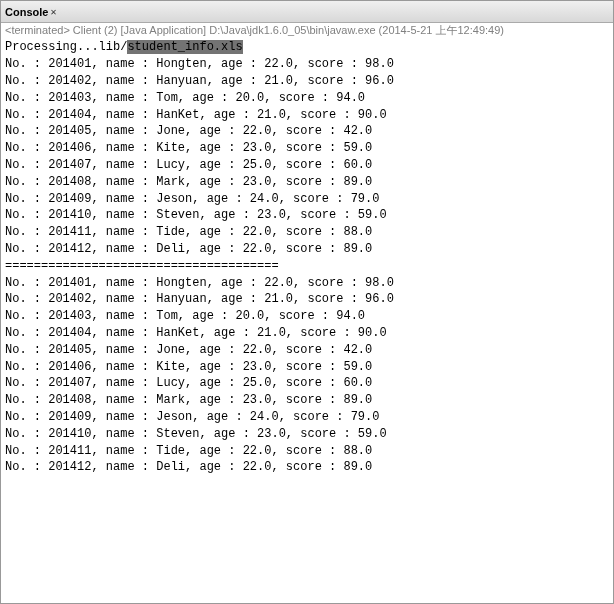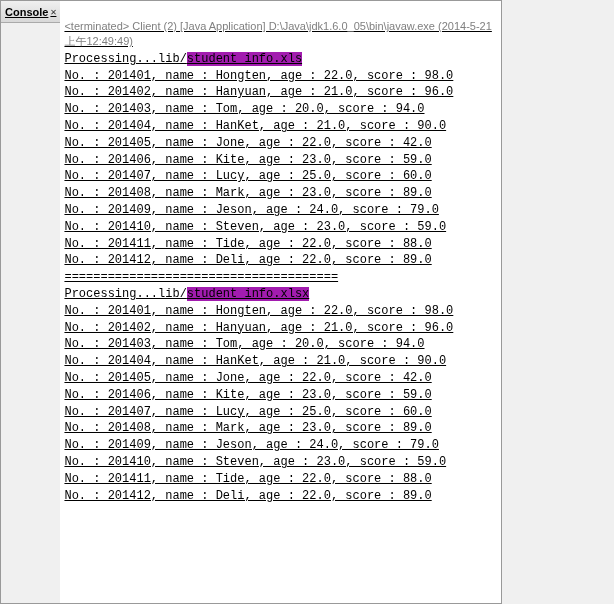--- a/index.html
+++ b/index.html
@@ -11,26 +11,25 @@
     body {
       font-family: 'Courier New', Courier, monospace;
       font-size: 12px;
       background: #f0f0f0;
       width: 614px;
       height: 604px;
       overflow: hidden;
     }
 
     .window {
-      width: 502px;
+      width: 614px;
       height: 604px;
       display: flex;
-      flex-direction: row;
+      flex-direction: column;
       border: 1px solid #999;
-      text-decoration: underline;
     }
 
     .title-bar {
       background: linear-gradient(180deg, #f0f0f0 0%, #d8d8d8 100%);
       border-bottom: 1px solid #aaa;
       padding: 2px 4px;
       display: flex;
       align-items: center;
       height: 22px;
       flex-shrink: 0;
@@ -46,21 +45,21 @@
     .close-tab {
       font-size: 10px;
       color: #333;
       margin-left: 2px;
     }
 
     .console-content {
       background: #fff;
       flex: 1;
       overflow-y: auto;
-      padding: 18px 4px;
+      padding: 0 4px;
       line-height: 1.4;
     }
 
     .terminated-line {
       color: #808080;
       font-size: 11px;
       font-family: Arial, sans-serif;
       margin-bottom: 1px;
     }
 
@@ -69,21 +68,21 @@
       font-size: 12px;
       white-space: nowrap;
     }
 
     .processing-line {
       color: #000;
       font-size: 12px;
     }
 
     .processing-highlight {
-      background-color: #a21caf;
+      background-color: #737373;
       text-decoration: none;
     }
 
     .separator-line {
       color: #000;
       font-size: 12px;
     }
   </style>
 </head>
 <body>
@@ -102,21 +101,20 @@
       <div class="output-line">No. : 201404, name : HanKet, age : 21.0, score : 90.0</div>
       <div class="output-line">No. : 201405, name : Jone, age : 22.0, score : 42.0</div>
       <div class="output-line">No. : 201406, name : Kite, age : 23.0, score : 59.0</div>
       <div class="output-line">No. : 201407, name : Lucy, age : 25.0, score : 60.0</div>
       <div class="output-line">No. : 201408, name : Mark, age : 23.0, score : 89.0</div>
       <div class="output-line">No. : 201409, name : Jeson, age : 24.0, score : 79.0</div>
       <div class="output-line">No. : 201410, name : Steven, age : 23.0, score : 59.0</div>
       <div class="output-line">No. : 201411, name : Tide, age : 22.0, score : 88.0</div>
       <div class="output-line">No. : 201412, name : Deli, age : 22.0, score : 89.0</div>
       <div class="separator-line">======================================</div>
-      <div class="processing-line"><span>Processing...lib/</span><span class="processing-highlight">student_info.xlsx</span></div>
       <div class="output-line">No. : 201401, name : Hongten, age : 22.0, score : 98.0</div>
       <div class="output-line">No. : 201402, name : Hanyuan, age : 21.0, score : 96.0</div>
       <div class="output-line">No. : 201403, name : Tom, age : 20.0, score : 94.0</div>
       <div class="output-line">No. : 201404, name : HanKet, age : 21.0, score : 90.0</div>
       <div class="output-line">No. : 201405, name : Jone, age : 22.0, score : 42.0</div>
       <div class="output-line">No. : 201406, name : Kite, age : 23.0, score : 59.0</div>
       <div class="output-line">No. : 201407, name : Lucy, age : 25.0, score : 60.0</div>
       <div class="output-line">No. : 201408, name : Mark, age : 23.0, score : 89.0</div>
       <div class="output-line">No. : 201409, name : Jeson, age : 24.0, score : 79.0</div>
       <div class="output-line">No. : 201410, name : Steven, age : 23.0, score : 59.0</div>

